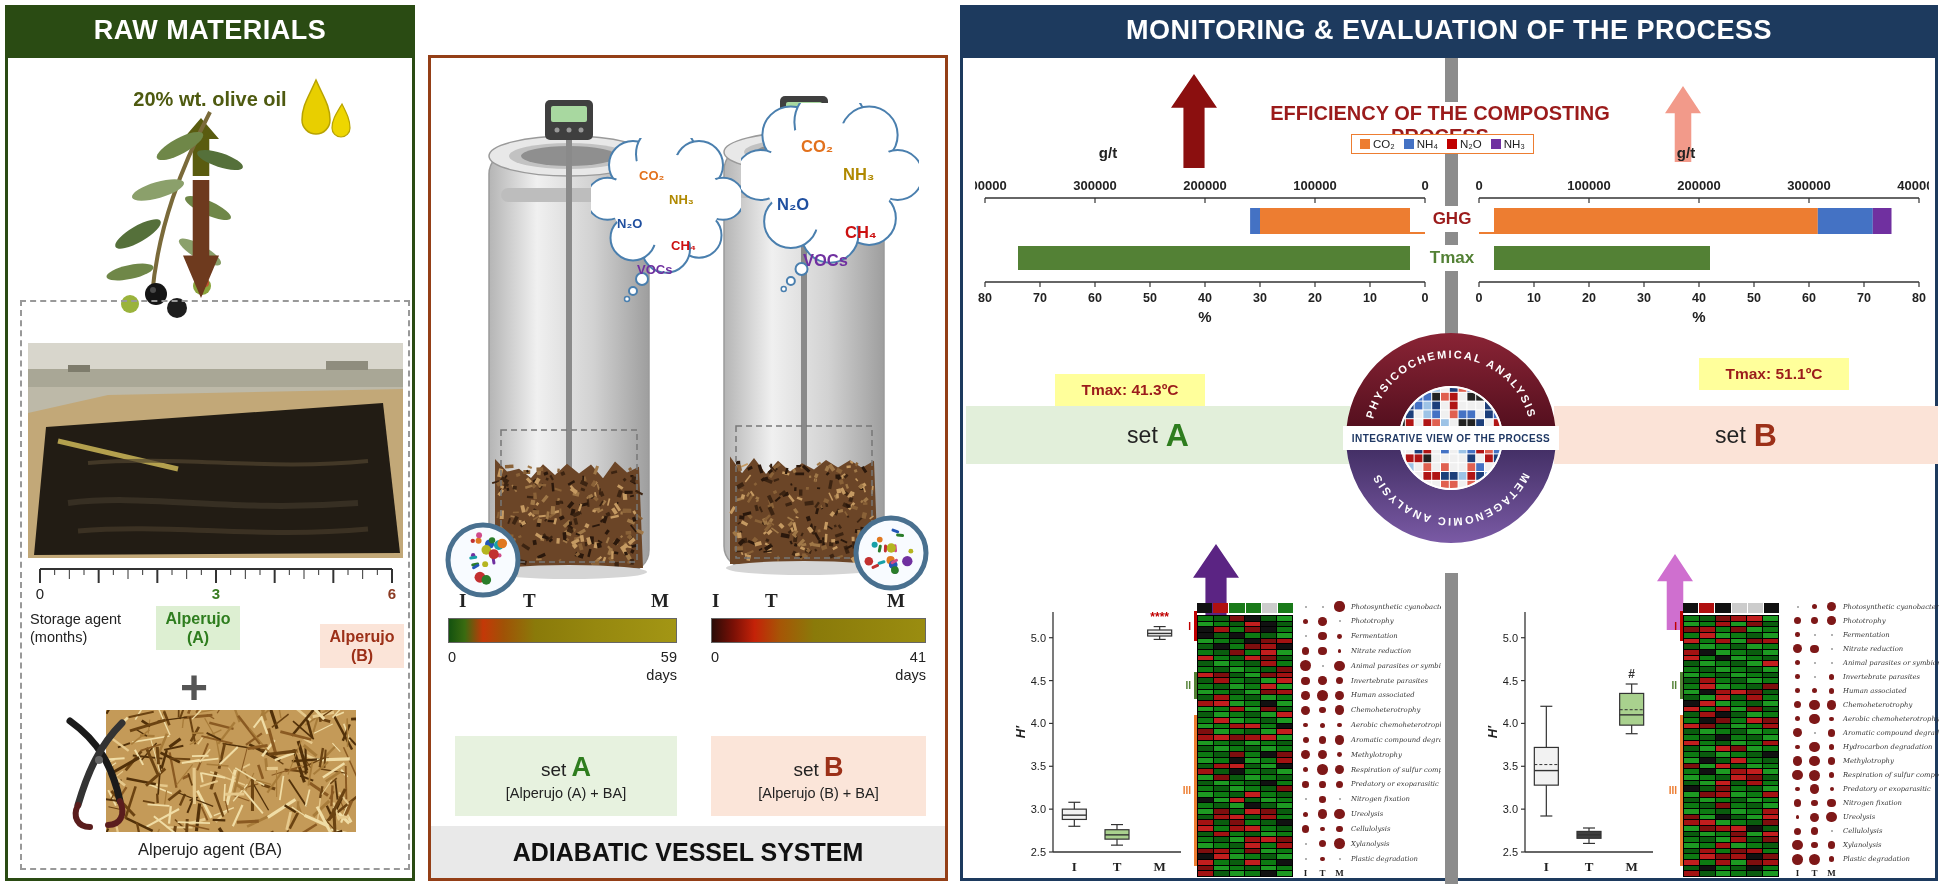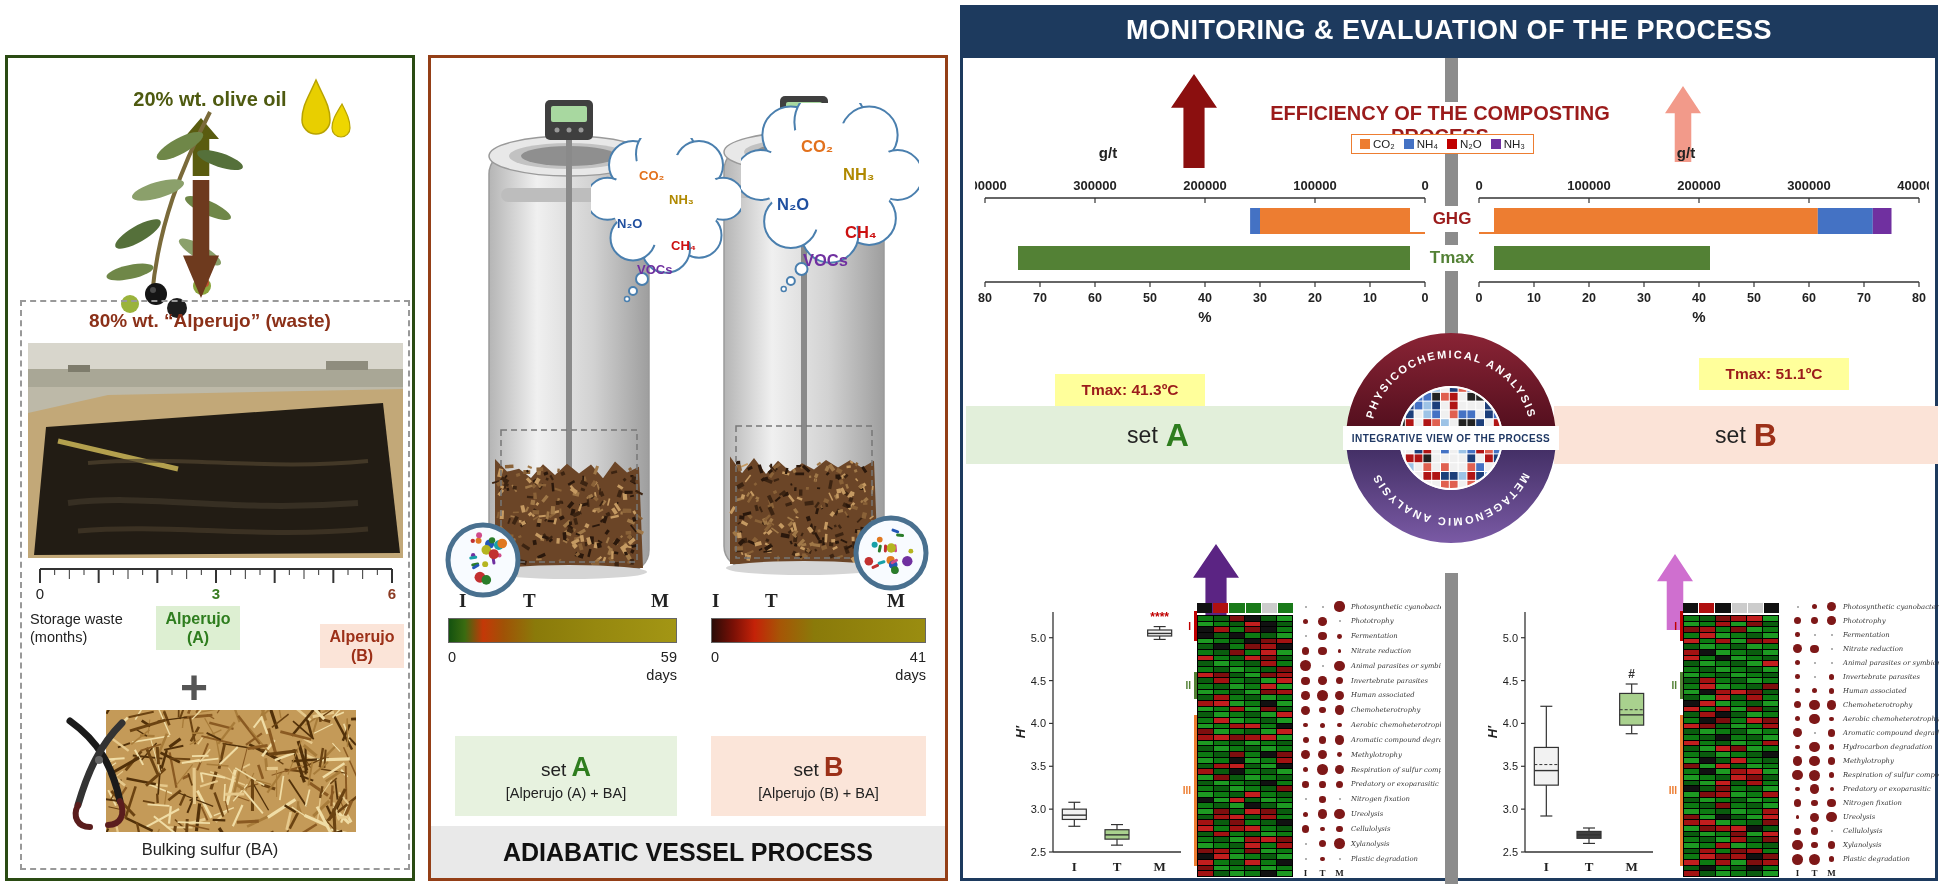--- a/index.html
+++ b/index.html
@@ -82,20 +82,23 @@
         <stop offset="0.3" stop-color="#f0f0f0"></stop>
       <stop offset="0.65" stop-color="#d2d2d2"></stop>
         <stop offset="1" stop-color="#9e9e9e"></stop>
     </linearGradient>
   </defs>
 </svg>
 
 <div class="stage">
 
   <section class="panel" style="left:5px;width:410px">
+    <header class="phead" style="background:#2a4b13">
+      <span>RAW MATERIALS</span>
+    </header>
     <div class="pbody" style="border-color:#2a4b13">
       <div class="abs oliveoil" style="top:30px">20% wt. olive oil</div>
       <svg class="abs" style="left:288px;top:16px" width="58" height="72" viewBox="0 0 58 72">
         <path d="M20 6 C 28 24, 34 32, 34 46 A 14 14 0 1 1 6 46 C 6 32, 12 24, 20 6 Z" fill="#e8cf00" stroke="#b8a300" stroke-width="1.5"></path>
         <path d="M46 30 C 51 40, 54 46, 54 54 A 9 9 0 1 1 36 54 C 36 46, 40 40, 46 30 Z" fill="#eed600" stroke="#b8a300" stroke-width="1.2"></path>
       </svg>
       <div class="arrow up" style="left:175px;top:60px;width:36px;height:58px;background:#5a5c10"></div>
       <svg class="abs" style="left:52px;top:46px" width="215" height="238" viewBox="0 0 215 238">
         <path d="M150 8 C 122 62, 98 122, 92 192" stroke="#7a6a3a" stroke-width="4" fill="none"></path>
         <ellipse cx="120" cy="42" rx="26" ry="8" fill="#6f8748" transform="rotate(-28 120 42)"></ellipse>
@@ -108,24 +111,20 @@
         <circle cx="96" cy="190" r="11" fill="#151515"></circle>
         <circle cx="117" cy="204" r="10" fill="#1d1d1d"></circle>
         <circle cx="70" cy="200" r="9" fill="#9ab33c"></circle>
         <circle cx="142" cy="182" r="9" fill="#8aa43c"></circle>
         <circle cx="145" cy="179" r="4" fill="#c05030"></circle>
         <circle cx="93" cy="186" r="3" fill="#4a4a4a"></circle>
       </svg>
       <div class="arrow down" style="left:175px;top:122px;width:36px;height:118px;background:#6e3a1e"></div>
 
       <div class="abs dashedbox" style="left:12px;top:242px;width:390px;height:570px"></div>
-      <div class="abs alperujo-title" style="top:252px">
-        <span>80% wt. “Alperujo”</span>
-        <span>(waste)</span>
-      </div>
       <svg class="abs" style="left:20px;top:285px" width="375" height="215" viewBox="0 0 375 215">
         <rect width="375" height="215" fill="#bdb9a8"></rect>
         <rect width="375" height="26" fill="#d8d6cc"></rect>
         <rect y="26" width="375" height="18" fill="#a9a796"></rect>
         <rect x="298" y="18" width="42" height="9" fill="#8f8d7e"></rect>
         <rect x="40" y="22" width="22" height="7" fill="#7e7c6c"></rect>
         <polygon points="0,70 80,52 375,46 375,215 0,215" fill="#c2a878"></polygon>
         <polygon points="18,84 355,60 372,210 6,212" fill="#221c14"></polygon>
         <line x1="30" y1="98" x2="150" y2="126" stroke="#b3a04e" stroke-width="5"></line>
         <path d="M40 160 C 120 150, 200 170, 330 160" stroke="#3b3226" stroke-width="6" fill="none" opacity="0.85"></path>
@@ -157,21 +156,21 @@
           <line x1="307.3333333333333" y1="6" x2="307.3333333333333" y2="20" stroke="#333" stroke-width="2"></line>
           <line x1="322" y1="6" x2="322" y2="12" stroke="#333" stroke-width="1"></line>
           <line x1="336.6666666666667" y1="6" x2="336.6666666666667" y2="16" stroke="#333" stroke-width="1"></line>
           <line x1="351.3333333333333" y1="6" x2="351.3333333333333" y2="12" stroke="#333" stroke-width="1"></line>
           <line x1="366" y1="6" x2="366" y2="20" stroke="#333" stroke-width="2"></line>
           <text x="14" y="36" text-anchor="middle" font-size="15" font-weight="400" fill="#222222">0</text>
           <text x="190" y="36" text-anchor="middle" font-size="15" font-weight="700" fill="#3a7d23">3</text>
           <text x="366" y="36" text-anchor="middle" font-size="15" font-weight="700" fill="#8b3a22">6</text>
         </svg>
       <div class="abs storage" style="left:22px;top:552px">
-        <span>Storage waste</span><br>
+        <span>Storage agent</span><br>
         <span>(months)</span>
       </div>
       <div class="abs chip chip-a" style="left:148px;top:548px">
         <span>Alperujo</span><br>
         <span>(A)</span>
       </div>
       <div class="abs chip chip-b" style="left:312px;top:566px">
         <span>Alperujo</span><br>
         <span>(B)</span>
       </div>
@@ -439,21 +438,21 @@
           <line x1="147.6081350701861" y1="17.694352438673377" x2="156.24747047180028" y2="6.29659615948515" stroke="#f0dda6" stroke-width="1.9601281939540058"></line>
           <line x1="156.87568398425356" y1="103.39284740481526" x2="137.75477691046098" y2="80.70642590607261" stroke="#f0dda6" stroke-width="1.8265608435031027"></line>
         </svg>
       <svg class="abs" style="left:42px;top:655px" width="95" height="120" viewBox="0 0 95 120">
         <path d="M20 8 C 48 28, 62 52, 70 88" stroke="#1a1a1a" stroke-width="7" fill="none" stroke-linecap="round"></path>
         <path d="M72 10 C 50 32, 38 58, 28 92" stroke="#333" stroke-width="7" fill="none" stroke-linecap="round"></path>
         <circle cx="49" cy="47" r="4" fill="#666"></circle>
         <path d="M70 88 C 76 102, 70 112, 58 112" stroke="#5a1d1d" stroke-width="6" fill="none" stroke-linecap="round"></path>
         <path d="M28 92 C 22 104, 28 114, 40 114" stroke="#5a1d1d" stroke-width="6" fill="none" stroke-linecap="round"></path>
       </svg>
-      <div class="abs bulking" style="top:782px">Bulking sulfur (BA)</div>
+      <div class="abs bulking" style="top:782px">Alperujo agent (BA)</div>
     </div>
   </section>
 
   <section class="panel" style="left:428px;width:520px">
     <div class="pbody" style="border-color:#943f17">
       <svg id="vesselA" class="abs" style="left:40px;top:42px" width="196" height="480" viewBox="0 0 196 480">
           <rect x="18" y="52" width="160" height="420" rx="22" fill="url(#vgrad)" stroke="#9a9a9a" stroke-width="1.5"></rect>
           <ellipse cx="98" cy="56" rx="80" ry="20" fill="#e8e8e8" stroke="#9a9a9a" stroke-width="1.5"></ellipse>
           <ellipse cx="98" cy="56" rx="60" ry="13" fill="#c2c2c2"></ellipse>
           <ellipse cx="98" cy="56" rx="48" ry="10" fill="#8f8f8f"></ellipse>
@@ -1041,21 +1040,21 @@
 
       <div class="setbox seta-bg" style="left:24px;top:678px;width:222px;height:80px">
         <div class="l1"><span>set</span> <b class="letter-a">A</b></div>
         <div class="l2">[Alperujo (A) + BA]</div>
       </div>
       <div class="setbox setb-bg" style="left:280px;top:678px;width:215px;height:80px">
         <div class="l1"><span>set</span> <b class="letter-b">B</b></div>
         <div class="l2">[Alperujo (B) + BA]</div>
       </div>
 
-      <div class="p2footer">ADIABATIC VESSEL PROCESS</div>
+      <div class="p2footer">ADIABATIC VESSEL SYSTEM</div>
     </div>
   </section>
 
   <section class="panel" style="left:960px;width:978px">
     <header class="phead" style="background:#1d3a5e">
       <span>MONITORING &amp; EVALUATION OF THE PROCESS</span>
     </header>
     <div class="pbody" style="border-color:#1d3a5e">
       <div class="divider" style="left:482px;top:0;height:280px"></div>
       <div class="divider" style="left:482px;top:515px;height:311px"></div>

